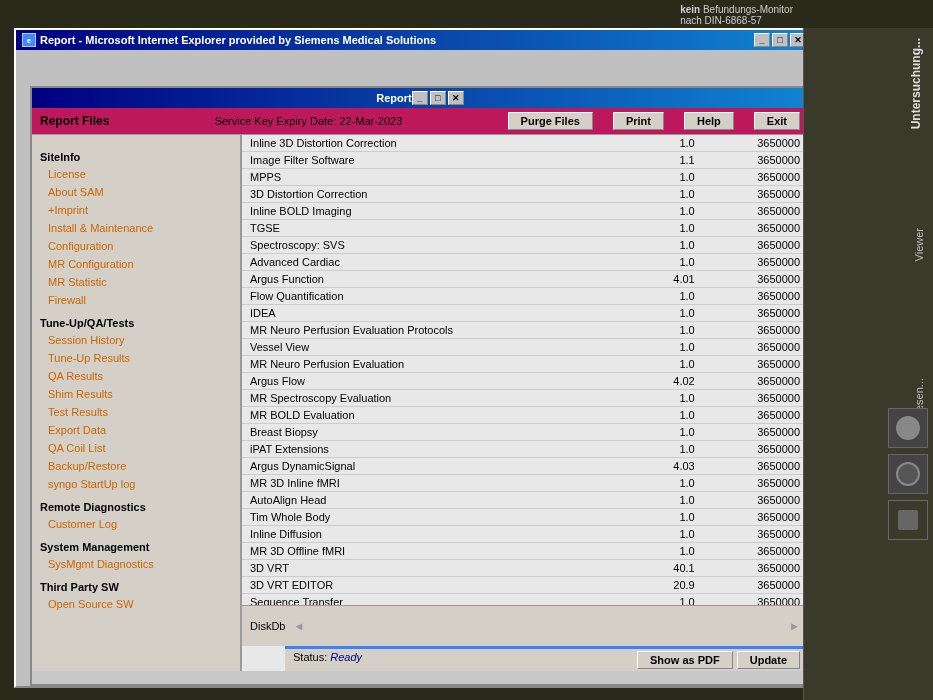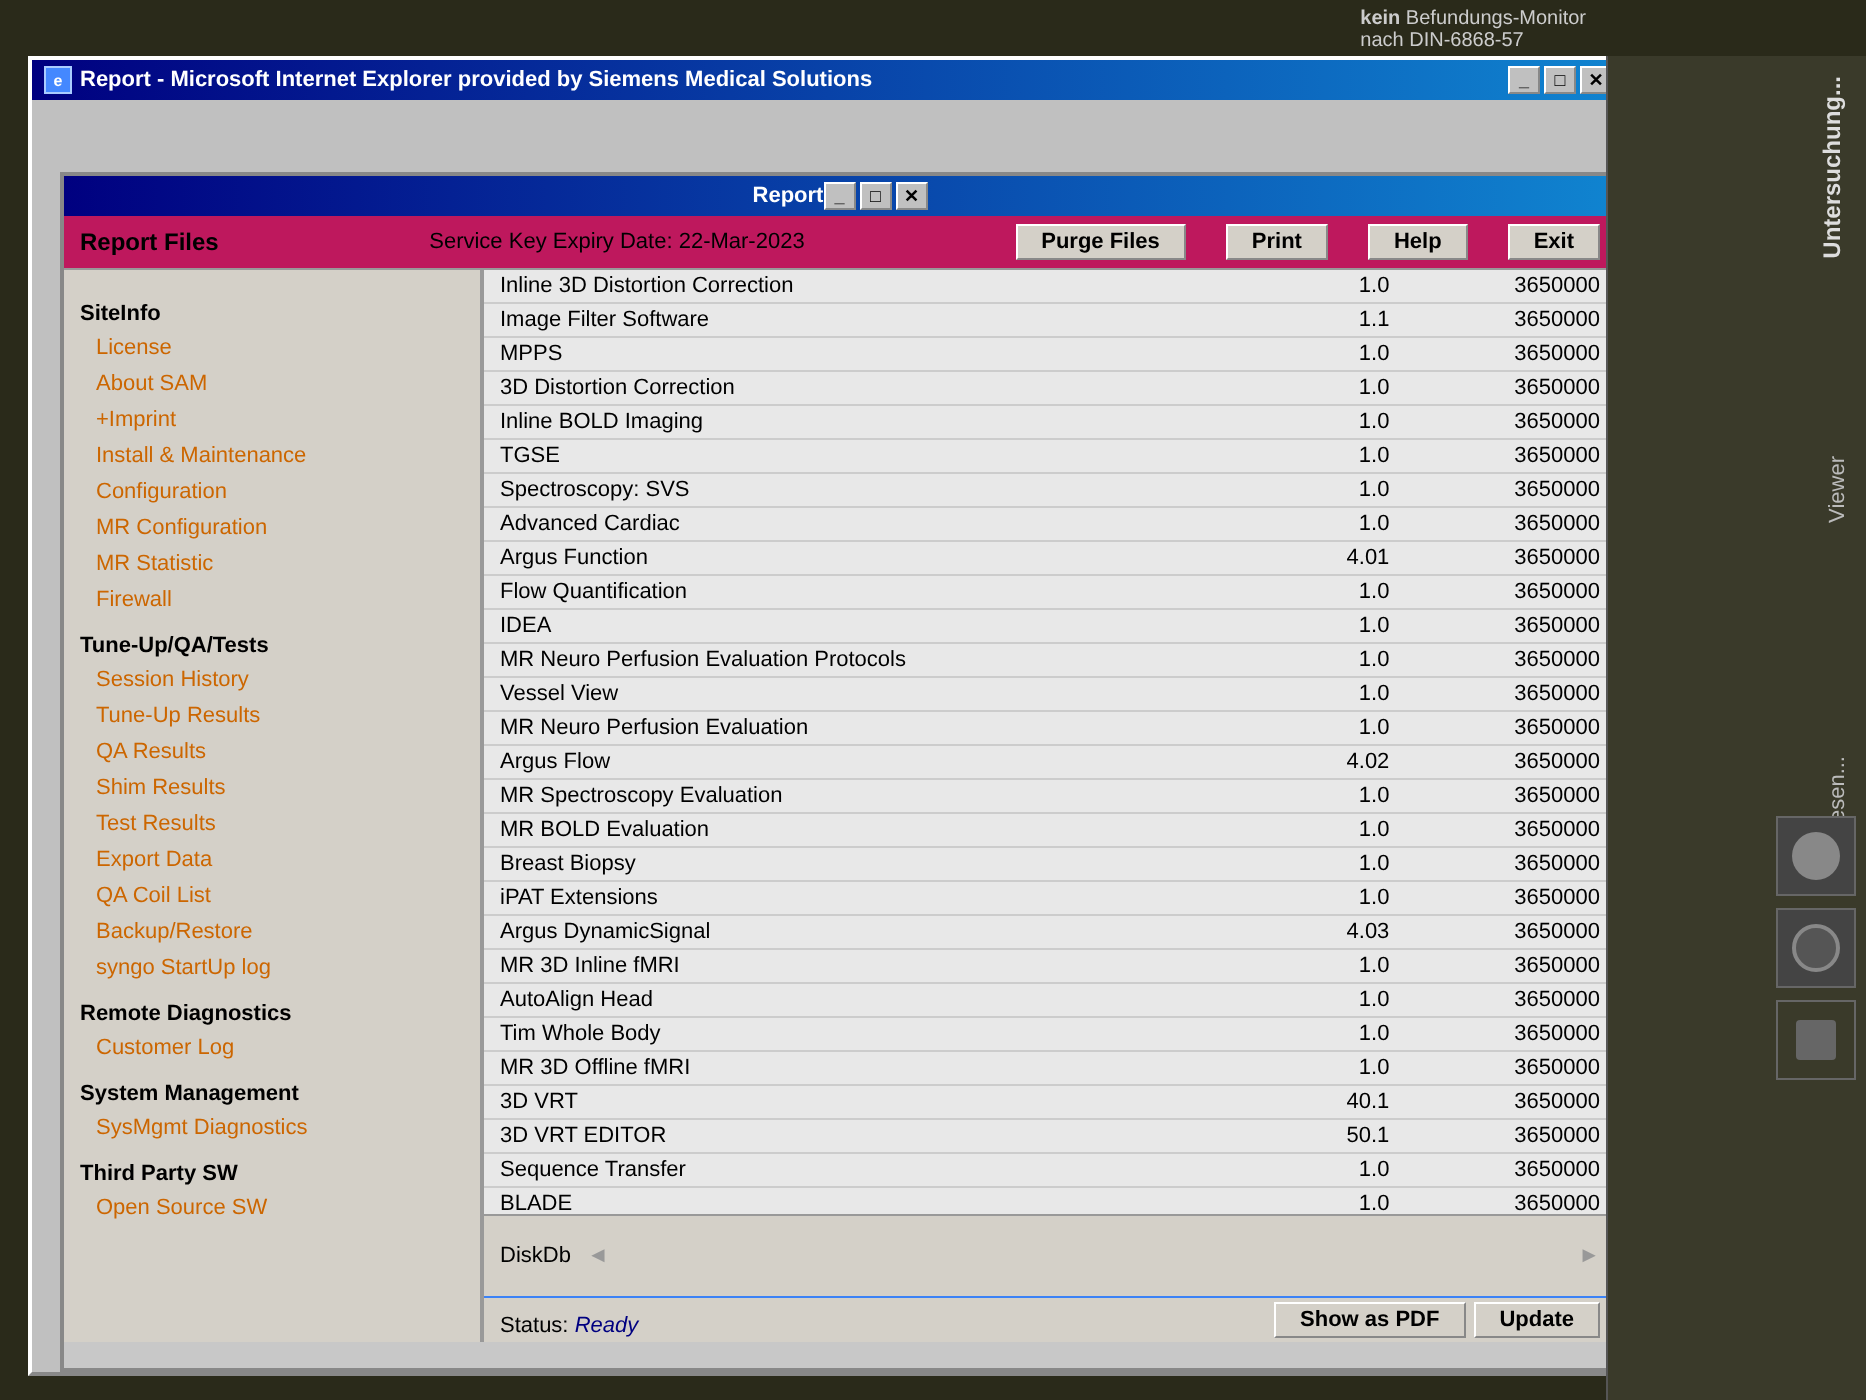--- a/index.html
+++ b/index.html
@@ -206,26 +206,27 @@
       text-align: right;
     }
 
     .content-table td:nth-child(3) {
       width: 80px;
       text-align: right;
     }
 
     .status-bar {
       background: #d4d0c8;
-      border-top: 1px solid #3b82f6;
+      border-top: 3px solid #3b82f6;
       padding: 2px 8px;
       font-size: 11px;
       display: flex;
       justify-content: space-between;
-      align-items: flex-end;
+      align-items: flex-start;
+      margin-left: 43px;
     }
 
     .status-ready {
       color: #000080;
       font-style: italic;
     }
 
     .bottom-buttons {
       display: flex;
       gap: 4px;
@@ -463,32 +464,37 @@
       <td>AutoAlign Head</td>
       <td>1.0</td>
       <td>3650000</td>
     </tr>
                 <tr>
       <td>Tim Whole Body</td>
       <td>1.0</td>
       <td>3650000</td>
     </tr>
                 <tr>
+      <td>Inline Diffusion</td>
+      <td>1.0</td>
+      <td>3650000</td>
+    </tr>
+                <tr>
       <td>MR 3D Offline fMRI</td>
       <td>1.0</td>
       <td>3650000</td>
     </tr>
                 <tr>
       <td>3D VRT</td>
       <td>40.1</td>
       <td>3650000</td>
     </tr>
                 <tr>
       <td>3D VRT EDITOR</td>
-      <td>50.1</td>
+      <td>20.9</td>
       <td>3650000</td>
     </tr>
                 <tr>
       <td>Sequence Transfer</td>
       <td>1.0</td>
       <td>3650000</td>
     </tr>
                 <tr>
       <td>BLADE</td>
       <td>1.0</td>

